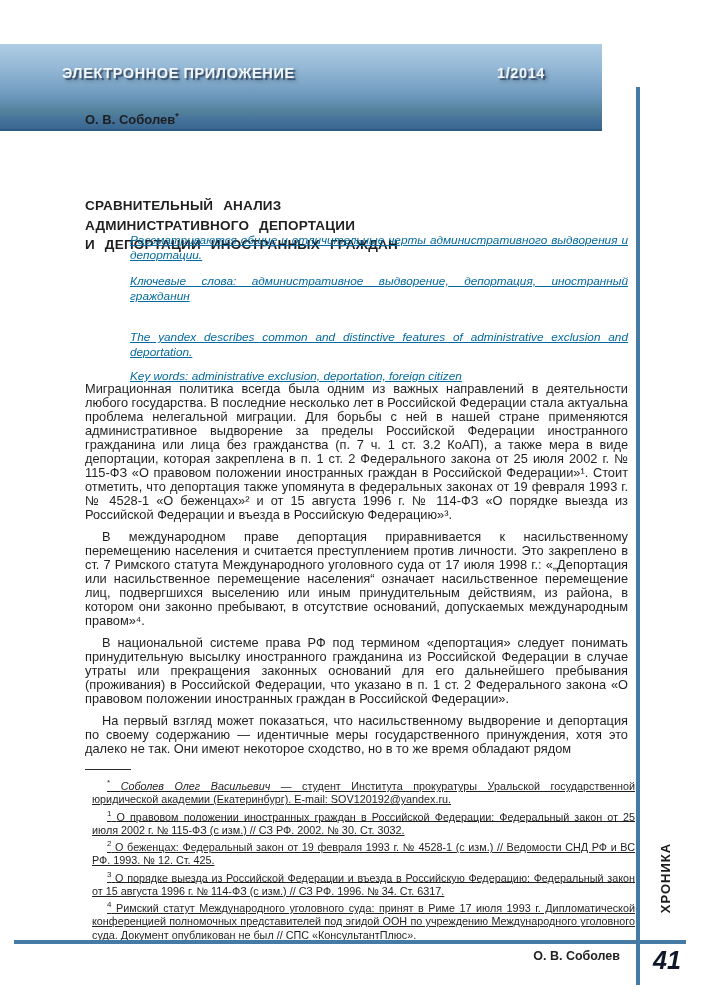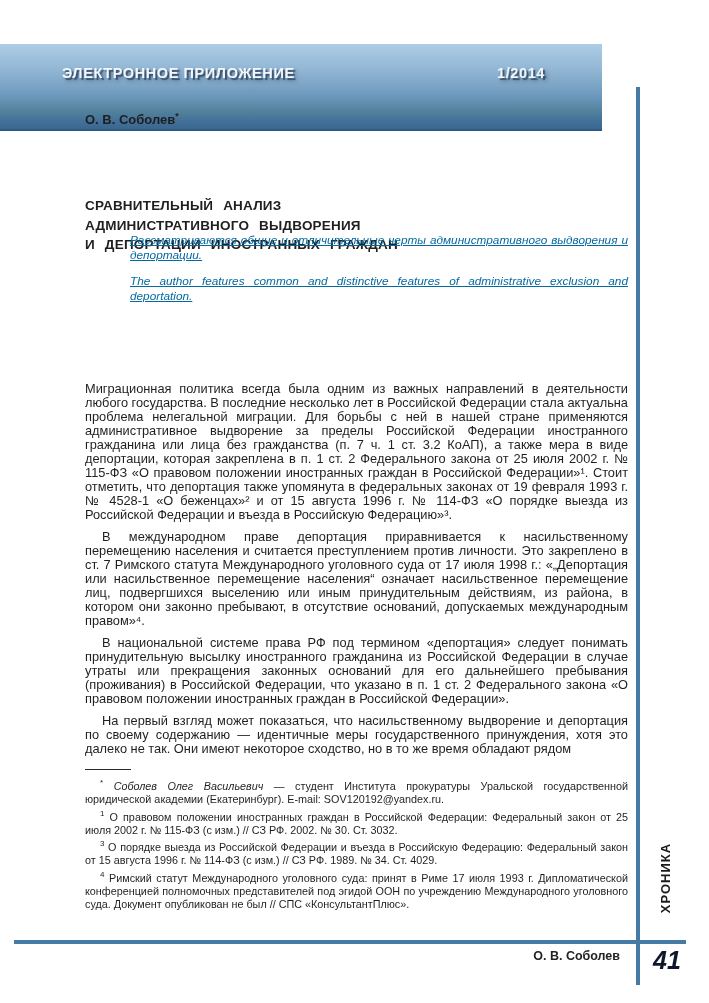--- a/index.html
+++ b/index.html
@@ -53,21 +53,21 @@
   .abs-ru{margin-bottom:11px;}
   .abs-kw-ru{margin-bottom:26px;}
   .abs-en{margin-bottom:9px;}
   .maintext{position:absolute;top:374px;left:0;width:543px;}
   .para{
     font-size:12.8px;line-height:14px;text-align:justify;
     hyphens:auto;margin-top:8px;-webkit-hyphens:auto;
   }
   .para.indent{text-indent:17px;}
   .fnsep{position:absolute;top:769px;left:0;width:46px;border-top:1px solid #2a2a2a;}
-  .footnotes{position:absolute;top:776px;left:0;width:543px;}
+  .footnotes{position:absolute;top:776px;left:7px;width:543px;text-decoration:underline;}
   .fn{
     font-size:10.8px;line-height:13.5px;text-align:justify;text-indent:15px;
     hyphens:auto;-webkit-hyphens:auto;
   }
   .fn sup{font-size:8px;}
   
   .chronika{
     position:absolute;left:611px;top:870px;width:110px;height:16px;
     transform:rotate(-90deg);transform-origin:50% 50%;
     text-align:center;font-weight:bold;font-size:13px;letter-spacing:1px;color:#1a1a1a;
@@ -90,42 +90,45 @@
   </header>
 
   <div class="vrule"></div>
 
   <main class="content">
 
     <p class="author"><span>О. В. Соболев</span><sup>*</sup></p>
 
     <h1 class="title">
       <span class="tline">СРАВНИТЕЛЬНЫЙ АНАЛИЗ</span>
-      <span class="tline">АДМИНИСТРАТИВНОГО ВЫДВОРЕНИЯ</span>
+      <span class="tline">АДМИНИСТРАТИВНОГО ДЕПОРТАЦИИ</span>
       <span class="tline">И ДЕПОРТАЦИИ ИНОСТРАННЫХ ГРАЖДАН</span>
     </h1>
 
     <section class="abstract">
       <p class="abs-ru">Рассматриваются общие и отличительные черты административного выдворения и депортации.</p>
-      <p class="abs-en">The author features common and distinctive features of administrative exclusion and deportation.</p>
+      <p class="abs-kw-ru">Ключевые слова: административное выдворение, депортация, иностранный гражданин</p>
+      <p class="abs-en">The yandex describes common and distinctive features of administrative exclusion and deportation.</p>
+      <p class="abs-kw-en">Key words: administrative exclusion, deportation, foreign citizen</p>
     </section>
 
     <section class="maintext">
       <p class="para">Миграционная политика всегда была одним из важных направлений в деятельности любого государства. В последние несколько лет в Российской Федерации стала актуальна проблема нелегальной миграции. Для борьбы с ней в нашей стране применяются административное выдворение за пределы Российской Федерации иностранного гражданина или лица без гражданства (п. 7 ч. 1 ст. 3.2 КоАП), а также мера в виде депортации, которая закреплена в п. 1 ст. 2 Федерального закона от 25 июля 2002 г. № 115-ФЗ «О правовом положении иностранных граждан в Российской Федерации»¹. Стоит отметить, что депортация также упомянута в федеральных законах от 19 февраля 1993 г. № 4528-1 «О беженцах»² и от 15 августа 1996 г. № 114-ФЗ «О порядке выезда из Российской Федерации и въезда в Российскую Федерацию»³.</p>
       <p class="para indent">В международном праве депортация приравнивается к насильственному перемещению населения и считается преступлением против личности. Это закреплено в ст. 7 Римского статута Международного уголовного суда от 17 июля 1998 г.: «„Депортация или насильственное перемещение населения“ означает насильственное перемещение лиц, подвергшихся выселению или иным принудительным действиям, из района, в котором они законно пребывают, в отсутствие оснований, допускаемых международным правом»⁴.</p>
       <p class="para indent">В национальной системе права РФ под термином «депортация» следует понимать принудительную высылку иностранного гражданина из Российской Федерации в случае утраты или прекращения законных оснований для его дальнейшего пребывания (проживания) в Российской Федерации, что указано в п. 1 ст. 2 Федерального закона «О правовом положении иностранных граждан в Российской Федерации».</p>
       <p class="para indent">На первый взгляд может показаться, что насильственному выдворение и депортация по своему содержанию — идентичные меры государственного принуждения, хотя это далеко не так. Они имеют некоторое сходство, но в то же время обладают рядом</p>
     </section>
 
     <div class="fnsep"></div>
 
     <section class="footnotes">
       <p class="fn"><sup>*</sup> <i>Соболев Олег Васильевич</i><span> — студент Института прокуратуры Уральской государственной юридической академии (Екатеринбург). E-mail: SOV120192@yandex.ru.</span></p>
       <p class="fn"><sup>1</sup> <span>О правовом положении иностранных граждан в Российской Федерации: Федеральный закон от 25 июля 2002 г. № 115-ФЗ (с изм.) // СЗ РФ. 2002. № 30. Ст. 3032.</span></p>
-      <p class="fn"><sup>3</sup> <span>О порядке выезда из Российской Федерации и въезда в Российскую Федерацию: Федеральный закон от 15 августа 1996 г. № 114-ФЗ (с изм.) // СЗ РФ. 1989. № 34. Ст. 4029.</span></p>
+      <p class="fn"><sup>2</sup> <span>О беженцах: Федеральный закон от 19 февраля 1993 г. № 4528-1 (с изм.) // Ведомости СНД РФ и ВС РФ. 1993. № 12. Ст. 425.</span></p>
+      <p class="fn"><sup>3</sup> <span>О порядке выезда из Российской Федерации и въезда в Российскую Федерацию: Федеральный закон от 15 августа 1996 г. № 114-ФЗ (с изм.) // СЗ РФ. 1996. № 34. Ст. 6317.</span></p>
       <p class="fn"><sup>4</sup> <span>Римский статут Международного уголовного суда: принят в Риме 17 июля 1993 г. Дипломатической конференцией полномочных представителей под эгидой ООН по учреждению Международного уголовного суда. Документ опубликован не был // СПС «КонсультантПлюс».</span></p>
     </section>
 
   </main>
 
   <div class="chronika">ХРОНИКА</div>
 
   <div class="footer-line"></div>
   <div class="footer-author">О. В. Соболев</div>
   <div class="footer-page">41</div>

